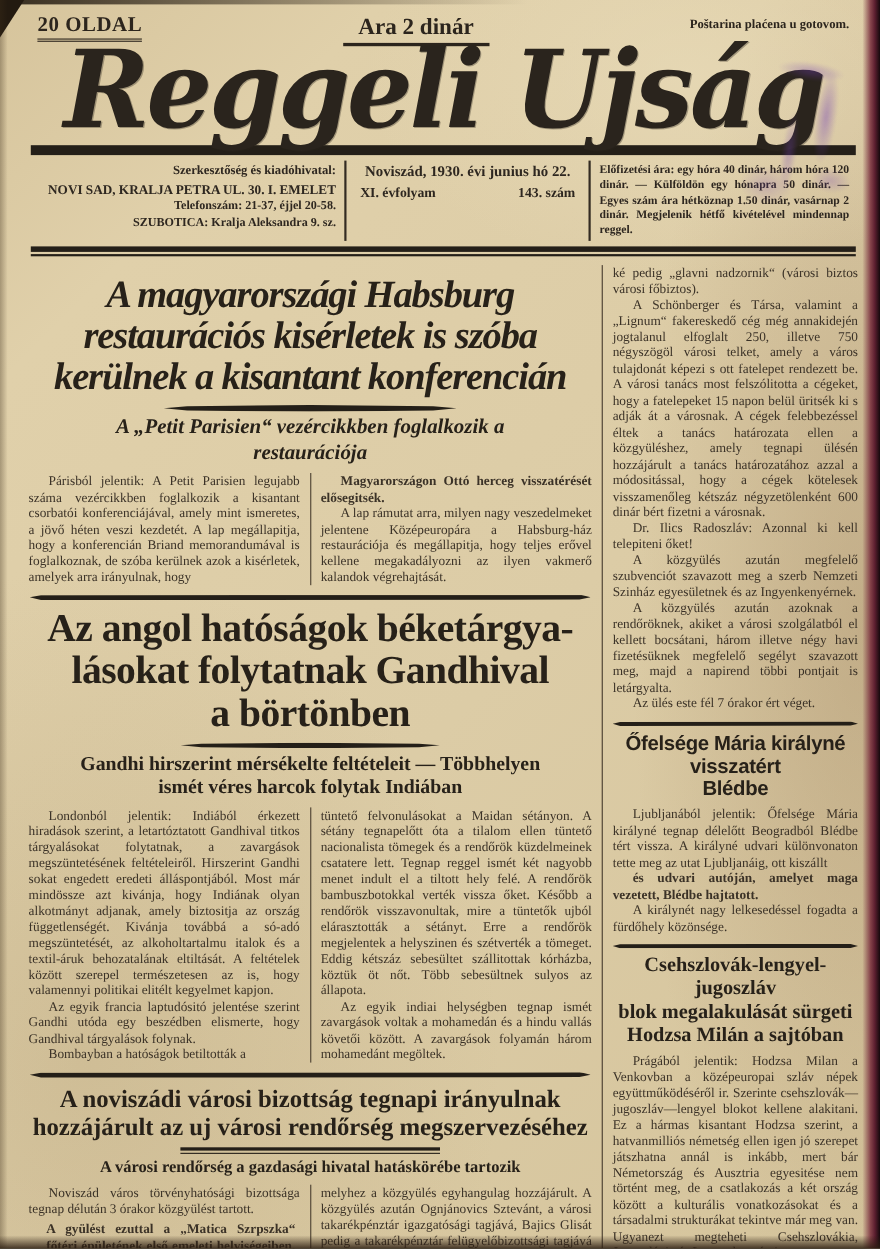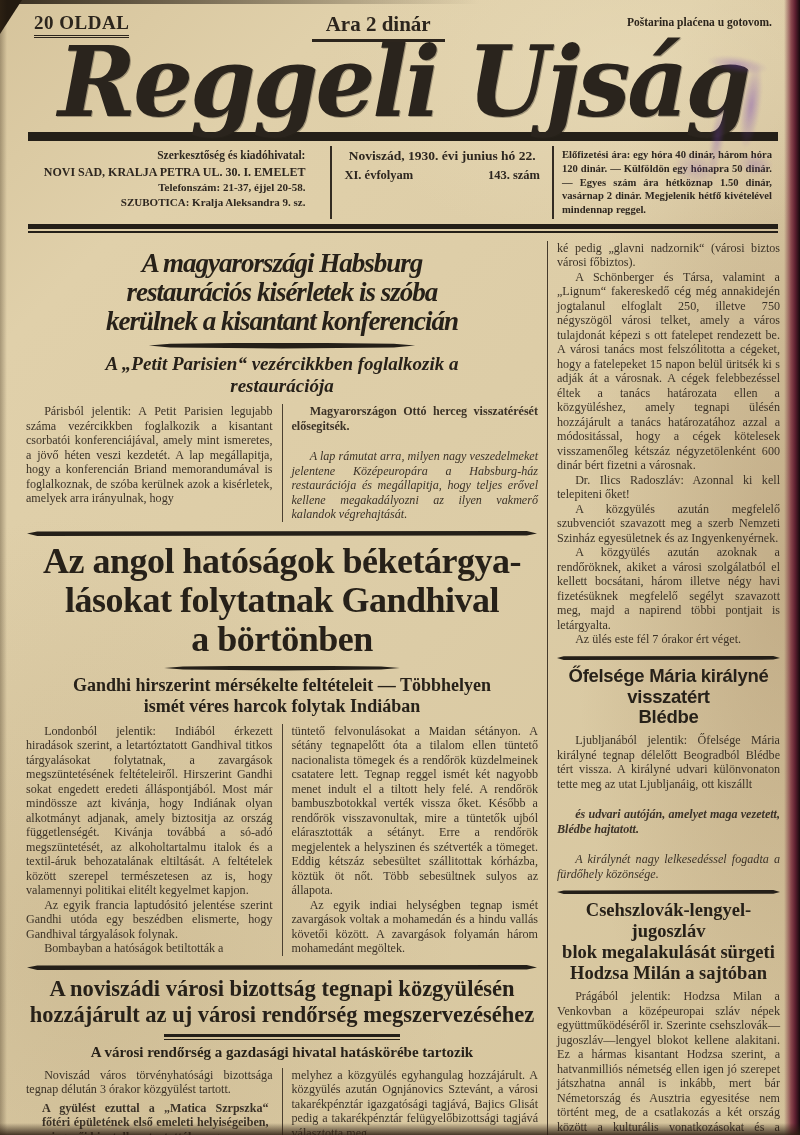--- a/index.html
+++ b/index.html
@@ -52,34 +52,34 @@
     text-shadow:1px 1px 0 rgba(42,36,29,.35); transform:scaleY(1.04); }
   .mast-rule { height:9px; background:#241f18; margin:4px 2px 0 2px; }
 
   
   .infobar { display:flex; align-items:stretch; margin:5px 0 0 0; color:#2e2720; }
   .infobar .box { padding:2px 8px; }
   .office-box { width:36%; text-align:right; font-size:11px; line-height:1.35; }
   .office-box .b1 { font-weight:bold; font-size:11.5px; }
   .office-box .b2 { font-weight:bold; font-size:12px; }
   .office-box .b3, .office-box .b4 { font-weight:bold; font-size:11px; }
-  .date-box { width:27%; border-left:2px solid #332b22; border-right:2px solid #332b22; text-align:center;margin-left:17px; }
+  .date-box { width:27%; border-left:2px solid #332b22; border-right:2px solid #332b22; text-align:center; }
   .date-line { font-weight:bold; font-size:13.5px; }
   .day-line { font-family:"Liberation Sans", sans-serif; font-weight:bold; font-size:16px; letter-spacing:1px; margin-top:2px; }
   .vol-line { display:flex; justify-content:space-between; font-weight:bold; font-size:12.5px; margin-top:4px; padding:0 4px; }
   .subs-box { flex:1; font-weight:bold; font-size:10.6px; line-height:1.3; text-align:justify; }
   .info-rule { margin:5px 2px 0 2px; border-top:5px solid #241f18; border-bottom:2px solid #241f18; height:2px; }
 
   
   .content { display:flex; margin-top:8px; }
   .main-col { width:512px; padding-right:9px; border-right:1px solid #453a2c; }
   .side-col { flex:1; padding-left:9px; min-width:0; }
 
   .hl { text-align:center; white-space:pre-line; color:#272119; }
-  .hl-1 { font-weight:bold; font-style:italic; font-size:27px; line-height:1.07; letter-spacing:-1px; margin-top:8px; }
+  .hl-1 { font-weight:bold; font-style:italic; font-size:35px; line-height:1.07; letter-spacing:-1px; margin-top:8px; }
   .hl-2 { font-weight:bold; font-size:36px; line-height:1.08; letter-spacing:-.5px; margin-top:6px; }
   .hl-3 { font-weight:bold; font-size:22.5px; line-height:1.15; margin-top:6px; }
   .sub-1 { font-weight:bold; font-style:italic; font-size:19px; line-height:1.18; margin-top:4px; }
   .sub-2 { font-weight:bold; font-size:18px; line-height:1.18; margin-top:4px; }
   .sub-3 { font-weight:bold; font-size:15px; margin-top:4px; }
 
   .fancy-rule { width:52%; height:6px; margin:7px auto 3px auto; background:#241f18;
     clip-path:polygon(0 48%, 8% 18%, 50% 0, 92% 18%, 100% 48%, 92% 82%, 50% 100%, 8% 82%); }
   .fancy-rule.thin { height:5px; width:46%; }
   .dbl-rule { width:46%; margin:6px auto 2px auto; border-top:3px solid #241f18; border-bottom:1.5px solid #241f18; height:2px; }
@@ -87,21 +87,21 @@
     clip-path:polygon(0 50%, 2% 10%, 98% 0, 100% 50%, 98% 90%, 2% 100%); }
   .side-rule { height:4px; background:#241f18; margin:9px 0 6px 0;
     clip-path:polygon(0 50%, 3% 8%, 97% 0, 100% 50%, 97% 92%, 3% 100%); }
 
   .cols { display:flex; margin-top:7px; }
   .col { flex:1; min-width:0; }
   .col + .col { border-left:1px solid #4a3f30; padding-left:9px; margin-left:9px; }
   .body-txt p { margin:0; font-size:12.1px; line-height:1.2; text-align:justify; text-indent:1.5em; color:#3b3227; }
   .body-txt p.lead { font-weight:bold; }
   .body-txt p.inset { font-weight:bold; text-indent:0; padding:4px 4px 4px 16px; }
-  .body-txt p.gap { margin-top:16px;font-style:italic; }
+  .body-txt p.gap { margin-top:0; }
 
   .side-hl { text-align:center; white-space:pre-line; font-weight:bold; color:#272119; }
   .side-hl.sans { font-family:"Liberation Sans", sans-serif; font-size:18.5px; line-height:1.12; letter-spacing:-.3px; }
   .side-hl.serif { font-size:18.5px; line-height:1.14; }
   .side-body { margin-top:5px; }
 </style>
 </head>
 <body>
 
 <div class="page">
@@ -179,21 +179,21 @@
             <div class="col">
               <p style="text-indent:0">tüntető felvonulásokat a Maidan sétányon. A sétány tegnapelőtt óta a tilalom ellen tüntető nacionalista tömegek és a rendőrök küzdelmeinek csatatere lett. Tegnap reggel ismét két nagyobb menet indult el a tiltott hely felé. A rendőrök bambuszbotokkal verték vissza őket. Később a rendőrök visszavonultak, mire a tüntetők ujból elárasztották a sétányt. Erre a rendőrök megjelentek a helyszinen és szétverték a tömeget. Eddig kétszáz sebesültet szállitottak kórházba, köztük öt nőt. Több sebesültnek sulyos az állapota.</p>
               <p>Az egyik indiai helységben tegnap ismét zavargások voltak a mohamedán és a hindu vallás követői között. A zavargások folyamán három mohamedánt megöltek.</p>
             </div>
           </div>
         </div>
 
         <div class="sect-rule"></div>
 
         <div>
-          <div class="hl hl-3">A noviszádi városi bizottság tegnapi közgyülésén
+          <div class="hl hl-3">A noviszádi városi bizottság tegnapi irányulnak
 hozzájárult az uj városi rendőrség megszervezéséhez</div>
           <div class="dbl-rule"></div>
           <div class="hl sub-3">A városi rendőrség a gazdasági hivatal hatáskörébe tartozik</div>
           <div class="cols body-txt">
             <div class="col">
               <p>Noviszád város törvényhatósági bizottsága tegnap délután 3 órakor közgyülést tartott.</p>
               <p class="inset">A gyülést ezuttal a „Matica Szrpszka“ főtéri épületének első emeleti helyiségeiben, a jegyzői hivatalban tartották meg,</p>
 
             </div>
             <div class="col">

